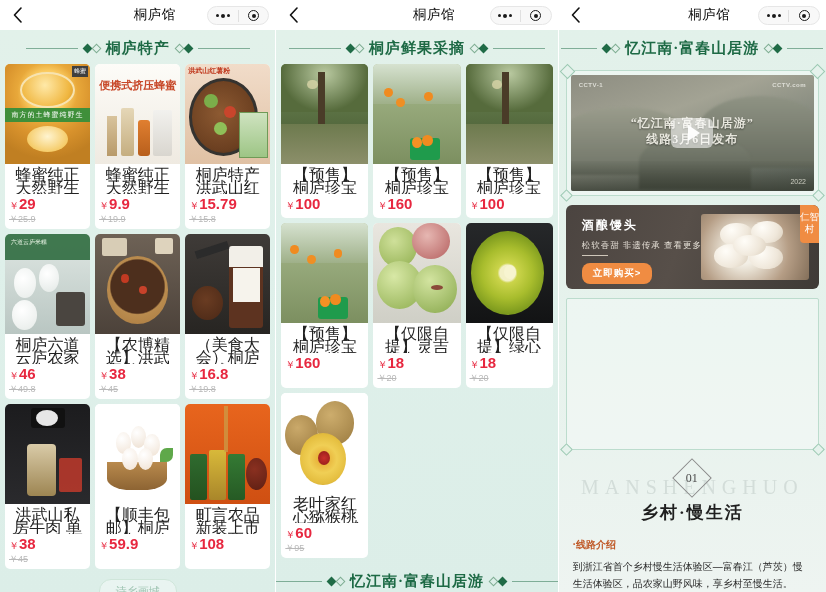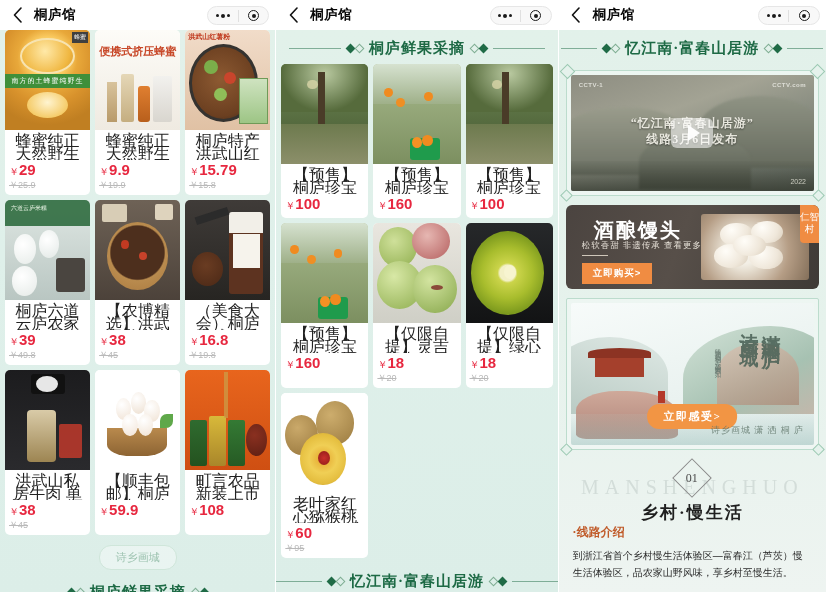--- a/index.html
+++ b/index.html
@@ -11,21 +11,21 @@
   .screen.p2 { width:282px; }
   .screen.p3 { width:268px; }
   .divider { width:1px; background:#ffffff; height:592px; flex:0 0 1px; }
 
   
   .navbar { height:30px; background:#fff; display:flex; align-items:center;
             position:relative; flex:0 0 30px; }
   .nav-back { width:34px; display:flex; align-items:center; justify-content:center;
               font-size:15px; color:#111; font-weight:600; }
   .nav-back svg { display:block; }
-  .nav-title { flex:1; font-size:13.5px; font-weight:700; color:#070707;
+  .nav-title { flex:1; text-align:center; font-size:13.5px; font-weight:400; color:#070707;
                letter-spacing:.5px; }
   .capsule { position:absolute; right:6px; top:6px; width:62px; height:19px;
              border:1px solid #e6e6e6; border-radius:10px; display:flex;
              align-items:center; background:#f8f8f8; }
   .cap-dots { flex:1; display:flex; align-items:center; justify-content:center; gap:2px; }
   .cap-dots i { width:3px; height:3px; border-radius:50%; background:#1a1a1a; display:block; }
   .cap-dots i.mid { width:4px; height:4px; }
   .cap-sep { width:1px; height:12px; background:#e0e0e0; }
   .cap-target { flex:1; display:flex; align-items:center; justify-content:center; }
   .cap-target span { width:11px; height:11px; border:1.6px solid #1a1a1a; border-radius:50%;
@@ -96,27 +96,27 @@
           margin-left:3px; }
 
   
   .banner-dark { margin:9px 7px 0; height:84px; border-radius:6px; position:relative;
           overflow:hidden; background:linear-gradient(110deg,#4b4440 0%,#574f49 45%,#3e3a36 100%); }
   .bd-photo { position:absolute; right:10px; top:9px; width:108px; height:66px;
           border-radius:3px; overflow:hidden;
           background:radial-gradient(circle at 40% 55%,#f3efe6 0 18%,#e6ded0 28%,#b59d85 60%,#7e6a55 100%); }
   .bun { position:absolute; border-radius:50%;
          background:radial-gradient(circle at 35% 30%,#fffdf8,#efe7da 60%,#d9cdbb); }
-  .bd-title { position:absolute; left:28px; top:12px; font-family:"Liberation Serif",serif;
-          color:#fff; font-size:20px; font-weight:700; letter-spacing:2px; }
+  .bd-title { position:absolute; left:16px; top:12px; font-family:"Liberation Serif",serif;
+          color:#fff; font-size:12px; font-weight:700; letter-spacing:2px; }
   .bd-sub { position:absolute; left:16px; top:35px; color:#e3ddd4; font-size:8.5px;
           letter-spacing:1px; font-family:"Liberation Serif",serif; }
   .bd-rule { position:absolute; left:16px; top:50px; width:26px; height:1px; background:#cfc7ba; }
   .bd-btn { position:absolute; left:16px; top:58px; background:#f08c42; color:#fff;
-          font-size:9.5px; border-radius:0; padding:4px 11px; font-weight:700;
+          font-size:9.5px; border-radius:8px; padding:4px 11px; font-weight:700;
           letter-spacing:1px; }
   .bd-tag { position:absolute; right:0; top:0; background:#f08c42; color:#fff;
           width:19px; padding:6px 0 8px; text-align:center; font-size:9.5px;
           line-height:12px; border-bottom-left-radius:4px; font-family:"Liberation Serif",serif; }
 
   
   .banner-ink { margin:9px 7px 0; height:152px; border:1px solid #bcdccd; padding:4px;
           border-radius:2px; position:relative; background:rgba(255,255,255,.3); }
   .ink-inner { width:100%; height:100%; border-radius:2px; overflow:hidden; position:relative;
           background:linear-gradient(165deg,#f7fbfa 0%,#eef5f3 40%,#e7f0ee 75%,#dfeae8 100%); }
@@ -139,21 +139,21 @@
   
   .route { padding:14px 14px 0; position:relative; }
   .route-num { width:28px; height:28px; margin:0 auto; transform:rotate(45deg);
           border:1px solid #8a8a8a; display:flex; align-items:center; justify-content:center; }
   .route-num span { transform:rotate(-45deg); font-family:"Liberation Serif",serif;
           font-size:12px; color:#4a4a4a; }
   .route-en { text-align:center; font-family:"Liberation Serif",serif; font-size:20px;
           letter-spacing:6px; color:#d3ddd9; margin-top:-16px; font-weight:400; }
   .route-cn { text-align:center; font-family:"Liberation Serif",serif; font-size:17px;
           font-weight:700; color:#1f1f1f; letter-spacing:2px; margin-top:2px; }
-  .route-lbl { font-size:12px; color:#c05b2a; font-weight:700; }
+  .route-lbl { margin-top:14px; font-size:10px; color:#c05b2a; font-weight:700; }
   .route-body { margin-top:6px; font-size:10px; line-height:17px; color:#2b2b2b; }
 
   
   .ph { position:absolute; inset:0; }
   .pill { position:absolute; border-radius:50%; }
   .obj { position:absolute; }
   .honey-banner { position:absolute; left:0; right:0; top:44px; height:14px;
           background:#3f8f3a; color:#fff; font-size:7px; display:flex;
           align-items:center; justify-content:center; letter-spacing:1px; }
 </style>
@@ -177,20 +177,33 @@
             <i></i>
           </div>
         <div class="cap-sep"></div>
         <div class="cap-target">
             <span></span>
           </div>
       </div>
     </div>
 
     <div class="body">
+      <div class="sec-head">
+        <div class="sec-line"></div>
+        <div class="sec-dia">
+            <span class="dia fill"></span>
+            <span class="dia hollow"></span>
+          </div>
+        <div class="sec-title">桐庐特产</div>
+        <div class="sec-dia">
+            <span class="dia hollow"></span>
+            <span class="dia fill"></span>
+          </div>
+        <div class="sec-line"></div>
+      </div>
 
       <div class="grid">
 
         <div class="card">
           <div class="thumb" style="background:linear-gradient(#e8b75b,#c98b2e)">
             <div class="ph" style="background:radial-gradient(circle at 50% 28%,#ffd46b 0 22%,#e8a83a 36%,#d8922c 55%,#c07f22 80%)"></div>
             <div class="pill" style="left:18%;top:8%;width:64%;height:36%;background:radial-gradient(circle at 45% 35%,#ffe9a8,#f0b741 70%,#d49327);border:2px solid #f7e3b0"></div>
             <div class="pill" style="left:26%;top:62%;width:48%;height:26%;background:radial-gradient(ellipse at 50% 40%,#fff4d0,#f5cc6a 70%,#e0ad3e)"></div>
             <div class="honey-banner">南方的土蜂蜜纯野生</div>
             <div style="position:absolute;right:2px;top:2px;background:#3f3f3f;color:#fff;font-size:6px;padding:1px 2px">蜂蜜</div>
@@ -230,21 +243,21 @@
         <div class="card">
           <div class="thumb" style="background:linear-gradient(#dfe7e3,#b9c6c2)">
             <div class="obj" style="left:0;top:0;right:0;height:26%;background:#2f6b3f;opacity:.9"></div>
             <div style="position:absolute;left:6px;top:4px;color:#eaf5e6;font-size:6px">六道云庐米粿</div>
             <div class="pill" style="left:10%;top:34%;width:26%;height:30%;background:radial-gradient(circle at 40% 35%,#fff,#e7ece9)"></div>
             <div class="pill" style="left:40%;top:30%;width:24%;height:28%;background:radial-gradient(circle at 40% 35%,#fff,#e2e8e5)"></div>
             <div class="pill" style="left:8%;top:66%;width:30%;height:30%;background:radial-gradient(circle at 40% 35%,#fff,#e5eae7)"></div>
             <div class="obj" style="right:6%;top:58%;width:34%;height:34%;background:#4a4540;border-radius:3px"></div>
           </div>
           <div class="title">桐庐六道云庐农家米粿1400g…</div>
-          <div class="price"><span class="yen">￥</span><span>39</span></div>
+          <div class="price"><span class="yen">￥</span><span>46</span></div>
           <div class="old">￥49.8</div>
         </div>
 
         <div class="card">
           <div class="thumb" style="background:linear-gradient(#6e6256,#4c423a)">
             <div class="pill" style="left:14%;top:22%;width:72%;height:68%;background:radial-gradient(circle at 50% 45%,#4d2f1d 0 55%,#b98b4e 58%,#a9793f 100%)"></div>
             <div class="pill" style="left:30%;top:40%;width:10%;height:9%;background:#c23a22"></div>
             <div class="pill" style="left:52%;top:52%;width:9%;height:8%;background:#c7422a"></div>
             <div class="obj" style="left:8%;top:4%;width:30%;height:18%;background:#d8cdb6;border-radius:2px"></div>
             <div class="obj" style="right:8%;top:4%;width:22%;height:16%;background:#ded3bd;border-radius:2px"></div>
@@ -543,35 +556,20 @@
         <div class="bd-title">酒酿馒头</div>
         <div class="bd-sub">松软香甜  非遗传承  查看更多</div>
         <div class="bd-rule"></div>
         <div class="bd-btn">立即购买&gt;</div>
         <div class="bd-tag">仁智村</div>
       </div>
 
       <div class="banner-ink">
         <div class="corner-bl"></div>
         <div class="corner-br"></div>
-        <div class="ink-inner">
-          <div class="mtn" style="right:-6%;top:16%;width:60%;height:62%;background:linear-gradient(150deg,#cfe0d4,#9fbcab 60%,#c3b0a3);border-radius:60% 40% 0 0;opacity:.9"></div>
-          <div class="mtn" style="right:6%;top:28%;width:34%;height:44%;background:linear-gradient(160deg,#d8c2b2,#a98c79);border-radius:50% 50% 0 0;opacity:.8"></div>
-          <div class="mtn" style="left:-8%;top:24%;width:48%;height:54%;background:linear-gradient(200deg,#dfe9e5,#b7c9c2);border-radius:50% 50% 0 0"></div>
-          <div class="mtn" style="left:2%;bottom:4%;width:42%;height:34%;background:linear-gradient(#cfa99a,#b0857a);border-radius:40% 50% 10% 10%"></div>
-          <div class="mtn" style="left:10%;top:36%;width:20%;height:16%;background:#a5402c;border-radius:3px 3px 0 0"></div>
-          <div class="mtn" style="left:7%;top:32%;width:26%;height:7%;background:#8c3323;border-radius:50% 50% 0 0"></div>
-          <div class="mtn" style="left:0;right:0;bottom:0;height:22%;background:linear-gradient(rgba(190,215,208,.1),rgba(160,195,190,.5))"></div>
-          <div class="ink-title">诗乡画城</div>
-          <div class="ink-title2">潇洒桐庐</div>
-          <div class="ink-sub">钱塘江尽到桐庐 水碧山青画不如</div>
-          <div class="mtn" style="left:36%;top:62%;width:7px;height:12px;background:#b4392a"></div>
-          <div class="ink-btn">立即感受&gt;</div>
-          <div class="ink-seal">诗乡画城 潇 洒 桐 庐</div>
-        </div>
       </div>
 
       <div class="route">
         <div class="route-num">
           <span>01</span>
         </div>
         <div class="route-en">MANSHENGHUO</div>
         <div class="route-cn">乡村·慢生活</div>
         <div class="route-lbl">·线路介绍</div>
         <div class="route-body">到浙江省首个乡村慢生活体验区—富春江（芦茨）慢生活体验区，品农家山野风味，享乡村至慢生活。</div>

